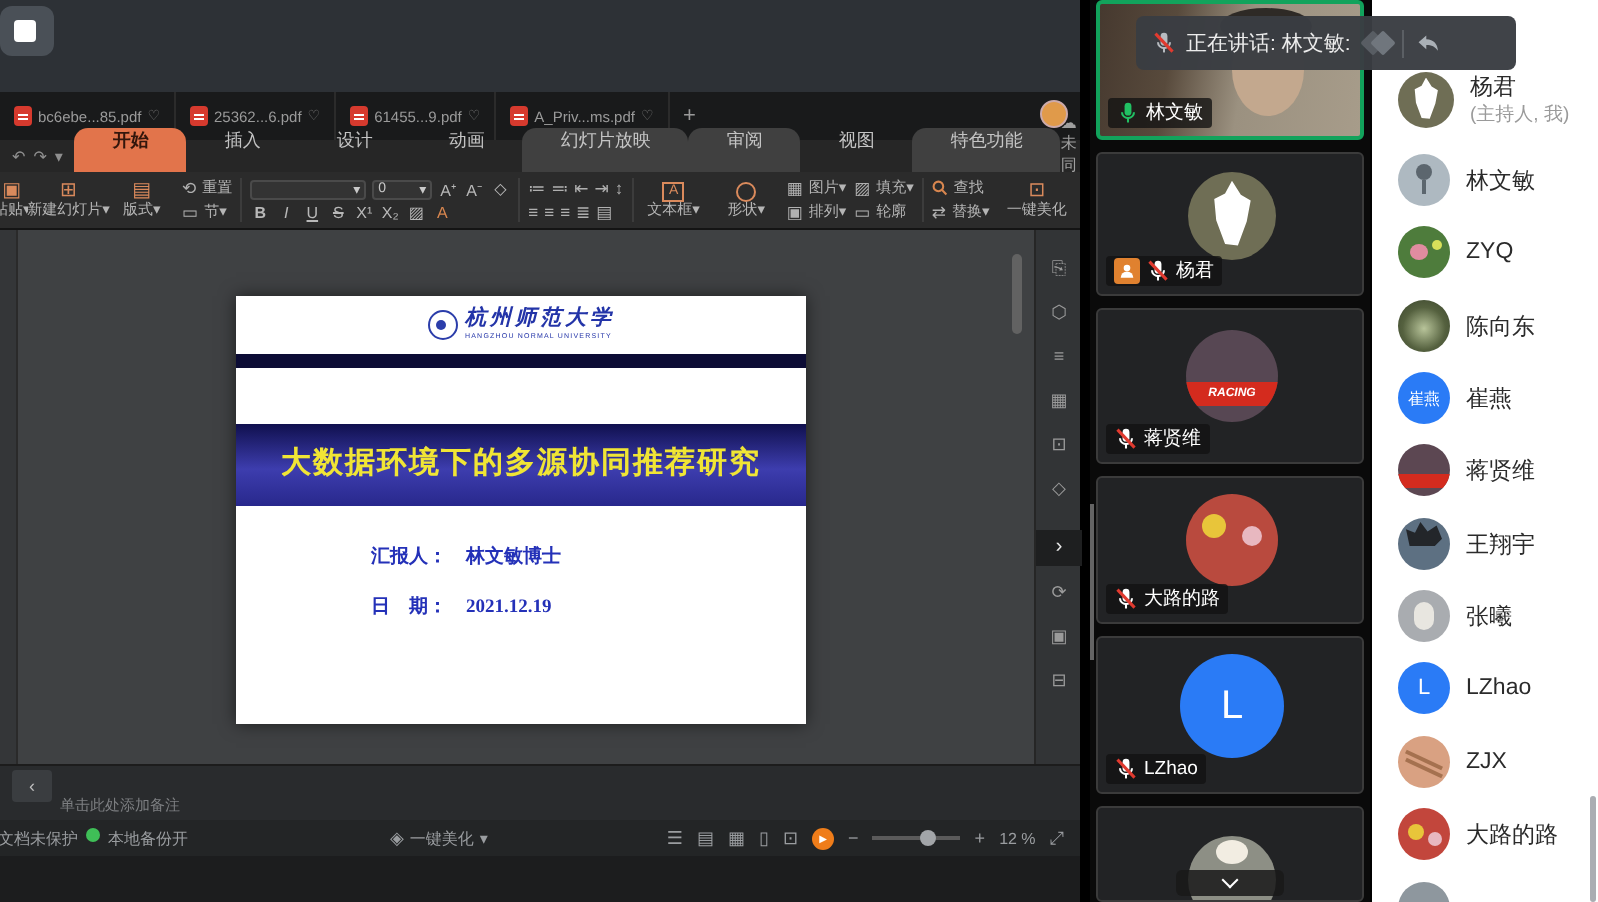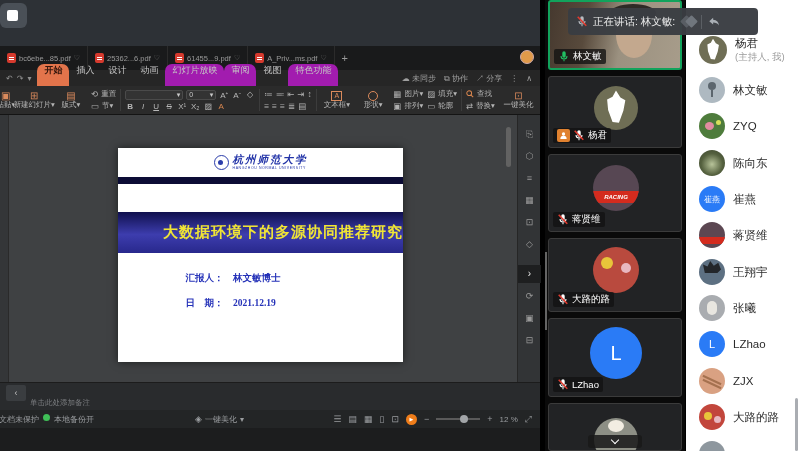--- a/index.html
+++ b/index.html
@@ -16,23 +16,23 @@
   .fico { width:9px; height:10px; border-radius:2px; display:inline-block; position:relative; }
   .fico.pdf { background:#d63a2e; }
   .fico.ppt { background:#e2572f; }
   .fico::after { content:""; position:absolute; left:2px; top:4px; width:5px; height:1px; background:#fff; box-shadow:0 2px 0 #fff; }
   .tab .heart { font-size:7px; color:#6f6f6f; }
   .tab .x { font-size:8px; color:#8a8a8a; margin-left:2px; }
   .newtab { width:20px; display:flex; align-items:center; justify-content:center; color:#9a9a9a; font-size:11px; }
   .tab-avatar { position:absolute; right:6px; top:4px; width:14px; height:14px; border-radius:50%; background:#e09a4a; border:1px solid #caa; }
   .ribbonrow { position:absolute; left:0; top:70px; width:540px; height:16px; background:#262626; display:flex; align-items:center; font-size:9px; color:#c4c4c4; }
   .undo-cluster { display:flex; gap:4px; padding:0 6px; color:#8f8f8f; font-size:8px; }
-  .rtab { padding:0 7px; height:29px; line-height:13px; border-radius:7px; cursor:default; white-space:nowrap; }
+  .rtab { padding:0 19px; height:29px; line-height:13px; border-radius:7px; cursor:default; white-space:nowrap; }
   .rtab.sel { background:#e2744b; color:#33160c; font-weight:bold; }
-  .rtab.pill { background:#a21caf; }
+  .rtab.pill { background:#404040; }
   .quick { margin-left:auto; display:flex; align-items:center; gap:8px; padding-right:8px; font-size:8px; color:#9f9f9f; }
   .toolbar { position:absolute; left:0; top:86px; width:540px; height:29px; background:#2b2b2b; border-bottom:1px solid #141414; display:flex; align-items:center; gap:4px; padding:0 2px; }
   .vbtn { width:33px; display:flex; flex-direction:column; align-items:center; line-height:1.1; }
   .vbtn .ic { font-size:10px; color:#da8a5c; }
   .vbtn .lb, .tb-lbl, .stk .lb { font-size:7.5px; color:#b5b5b5; white-space:nowrap; }
   .stk { display:flex; flex-direction:column; gap:2px; }
   .stk .row { display:flex; align-items:center; gap:3px; }
   .gicon { font-size:8.5px; color:#b0b0b0; }
   .divider { width:1px; height:22px; background:#3c3c3c; }
   .combo { height:10px; background:#333; border:1px solid #4a4a4a; border-radius:2px; font-size:7px; color:#c9c9c9; display:flex; align-items:center; padding:0 2px; justify-content:space-between; }
@@ -47,21 +47,21 @@
   .side-rail .expander { position:absolute; left:0; top:150px; width:23px; height:18px; background:#1e1f20; color:#e8e8e8; text-align:center; line-height:18px; font-size:10px; }
   .slide { position:absolute; left:118px; top:33px; width:285px; height:214px; background:#fff; box-shadow:0 0 8px rgba(0,0,0,.55); }
   .slide-head { position:absolute; left:0; top:0; width:285px; height:29px; display:flex; align-items:center; justify-content:center; gap:4px; }
   .seal { width:15px; height:15px; border:1.5px solid #2b3daa; border-radius:50%; position:relative; }
   .seal::after { content:""; position:absolute; left:3.5px; top:3.5px; width:5px; height:5px; background:#2b3daa; border-radius:50%; }
   .univ-cn { font-family:"Liberation Serif", serif; font-style:italic; font-weight:bold; color:#2334a8; font-size:10.5px; letter-spacing:2px; line-height:1; }
   .univ-en { font-size:3.5px; color:#2334a8; letter-spacing:.6px; line-height:1; margin-top:1.5px; }
   .darkband { position:absolute; left:0; top:29px; width:285px; height:7px; background:#0c0c35; }
   .titleband { position:absolute; left:0; top:64px; width:285px; height:41px;
     background:linear-gradient(180deg,#10104e 0%,#3d3dae 55%,#28288c 100%); }
-  .titleband .t { width:100%; text-align:right; line-height:41px; font-family:"Liberation Serif", serif; font-weight:bold; font-size:15px; letter-spacing:1px; color:#f0e535; }
+  .titleband .t { width:100%; text-align:center; line-height:41px; font-family:"Liberation Serif", serif; font-weight:bold; font-size:15px; letter-spacing:1px; color:#f0e535; }
   .pres { position:absolute; left:0; top:124px; width:285px; font-family:"Liberation Serif", serif; font-weight:bold; font-size:9.5px; color:#2431b8; }
   .pres .ln { width:150px; margin:0 auto 12px auto; white-space:nowrap; }
   
   .notes { position:absolute; left:0; top:382px; width:540px; height:28px; background:#292b2d; border-top:1px solid #1c1c1c; }
   .collapse-btn { position:absolute; left:6px; top:2px; width:20px; height:16px; background:#3a3d40; border-radius:2px; color:#c0c0c0; font-size:9px; text-align:center; line-height:16px; }
   .notes .ph { position:absolute; left:30px; top:15px; font-size:7.5px; color:#7d7f82; }
   .statusbar { position:absolute; left:0; top:410px; width:540px; height:18px; background:#232526; color:#9a9da0; font-size:8px; display:flex; align-items:center; }
   .sb-left { display:flex; gap:4px; margin-left:-1px; white-space:nowrap; }
   .gdot { width:7px; height:7px; border-radius:50%; background:#3fbf57; display:inline-block; }
   .sb-center { position:absolute; left:195px; display:flex; align-items:center; gap:3px; }

